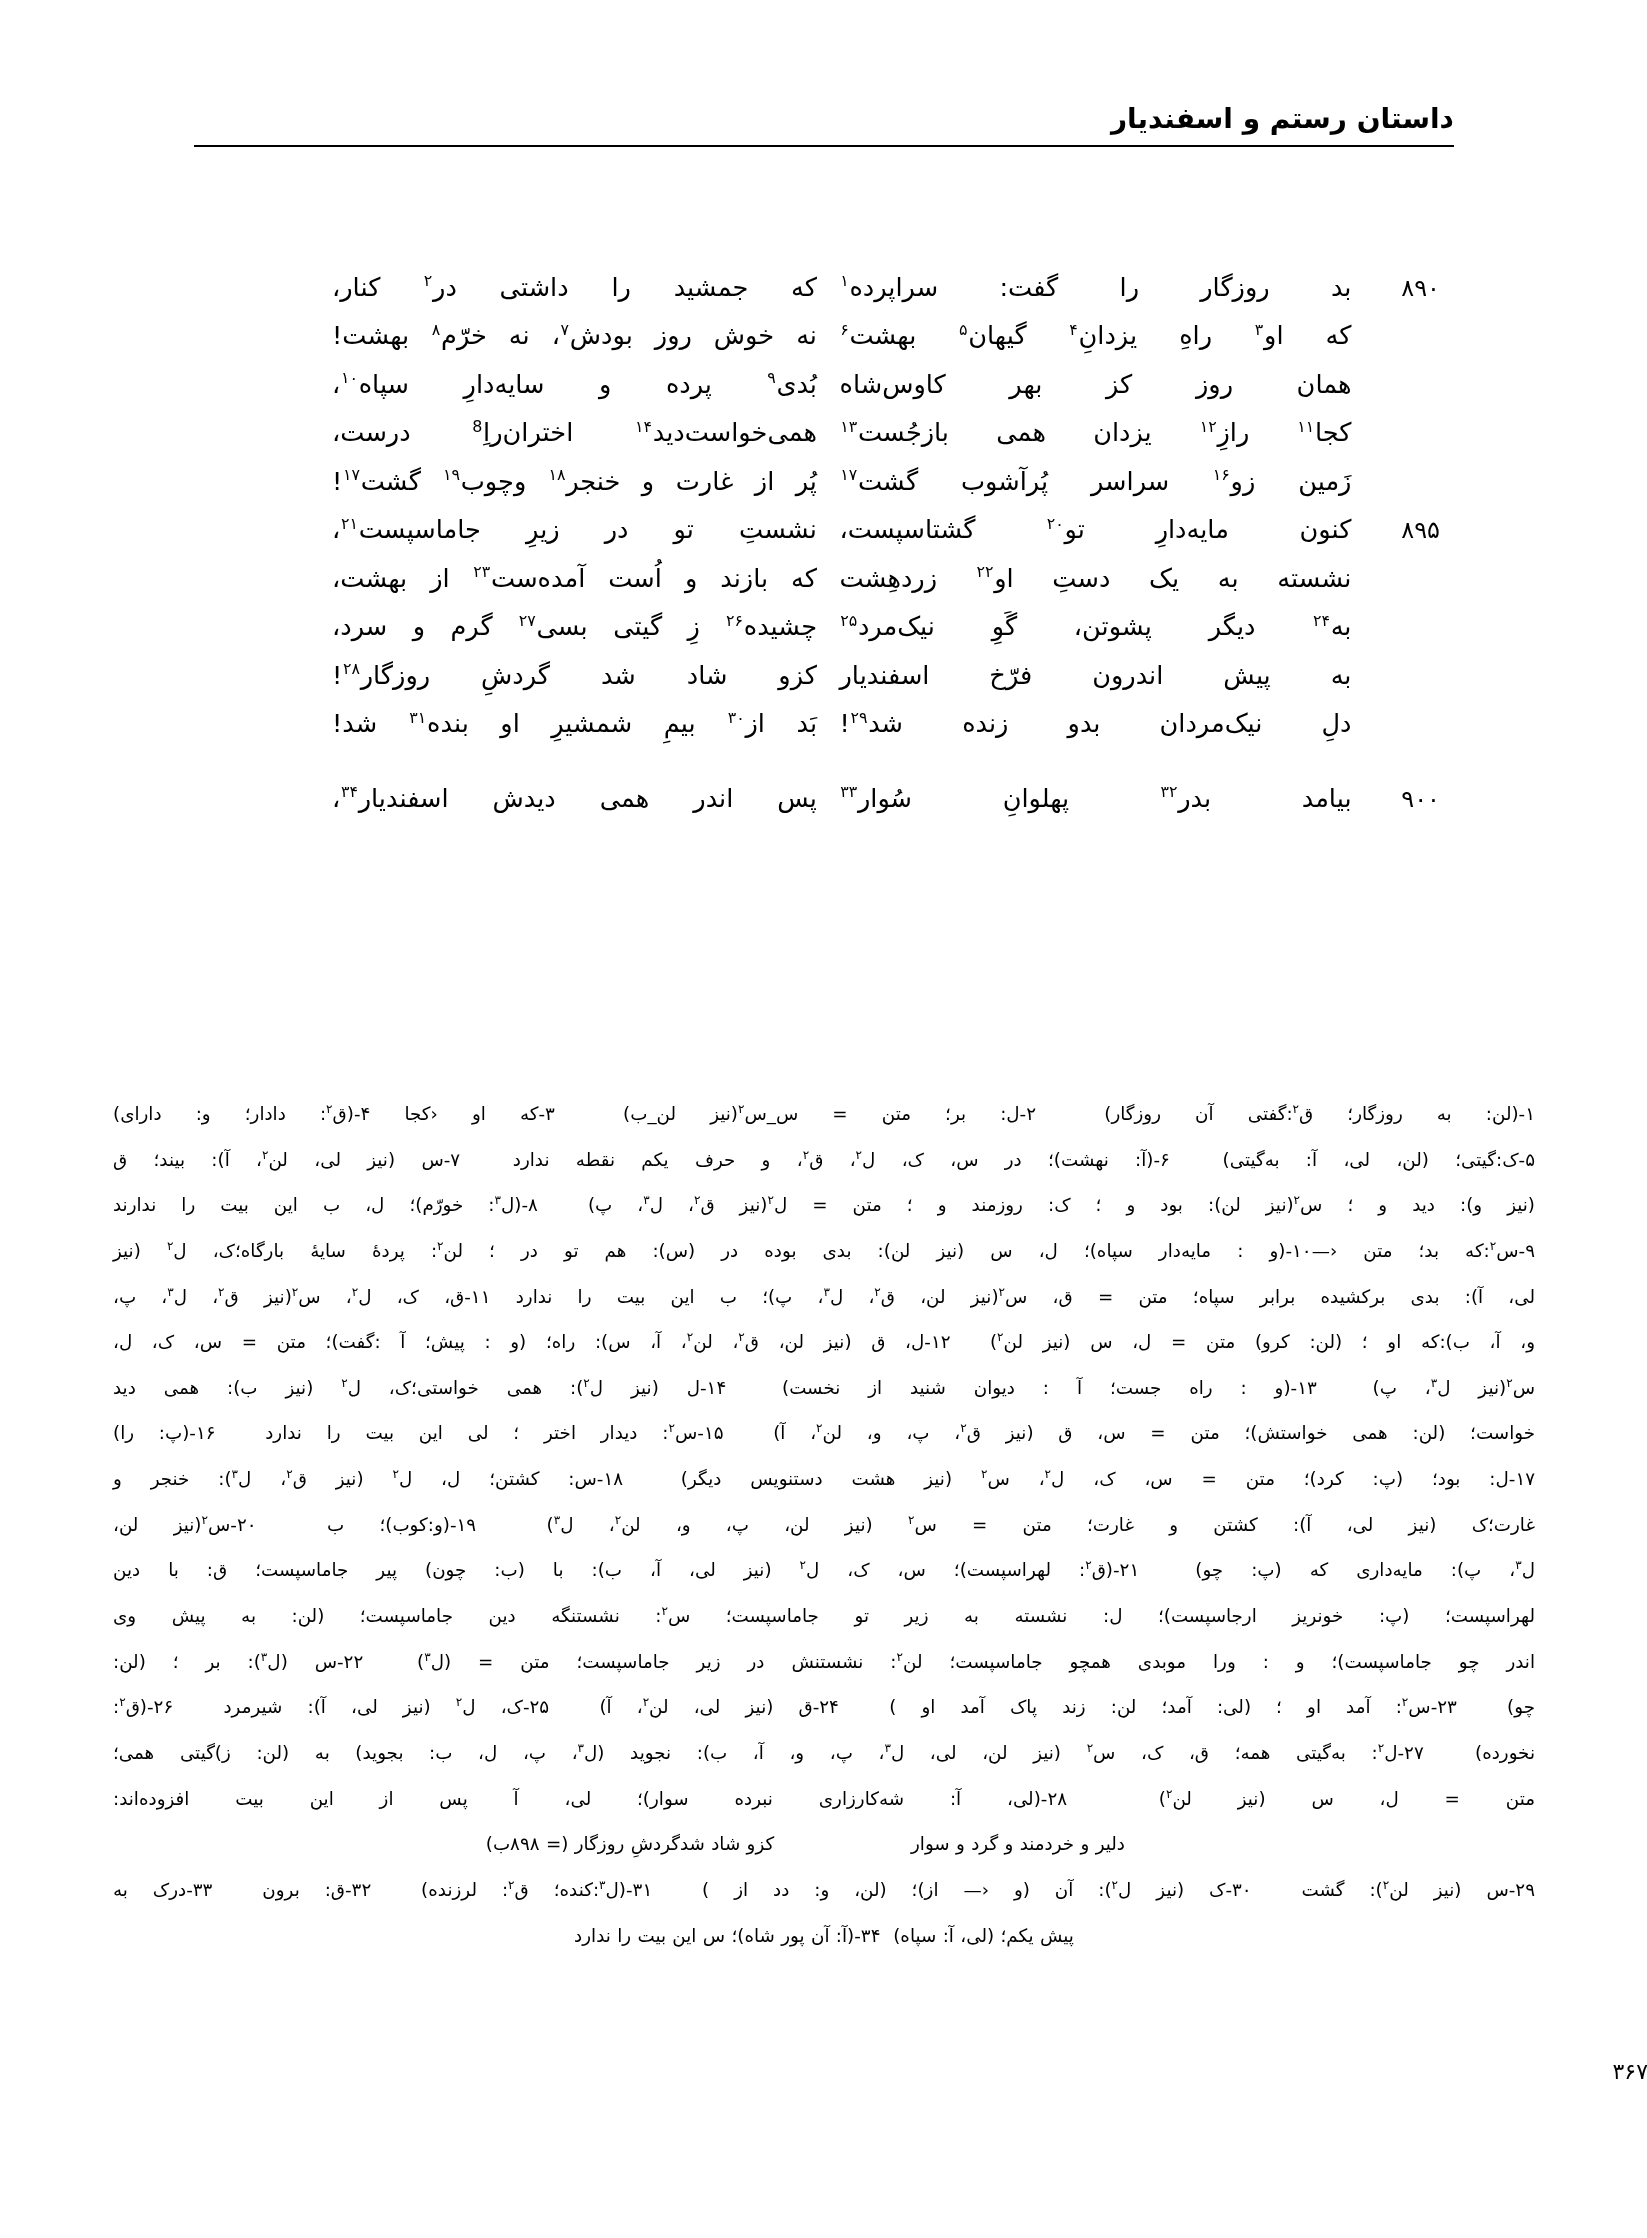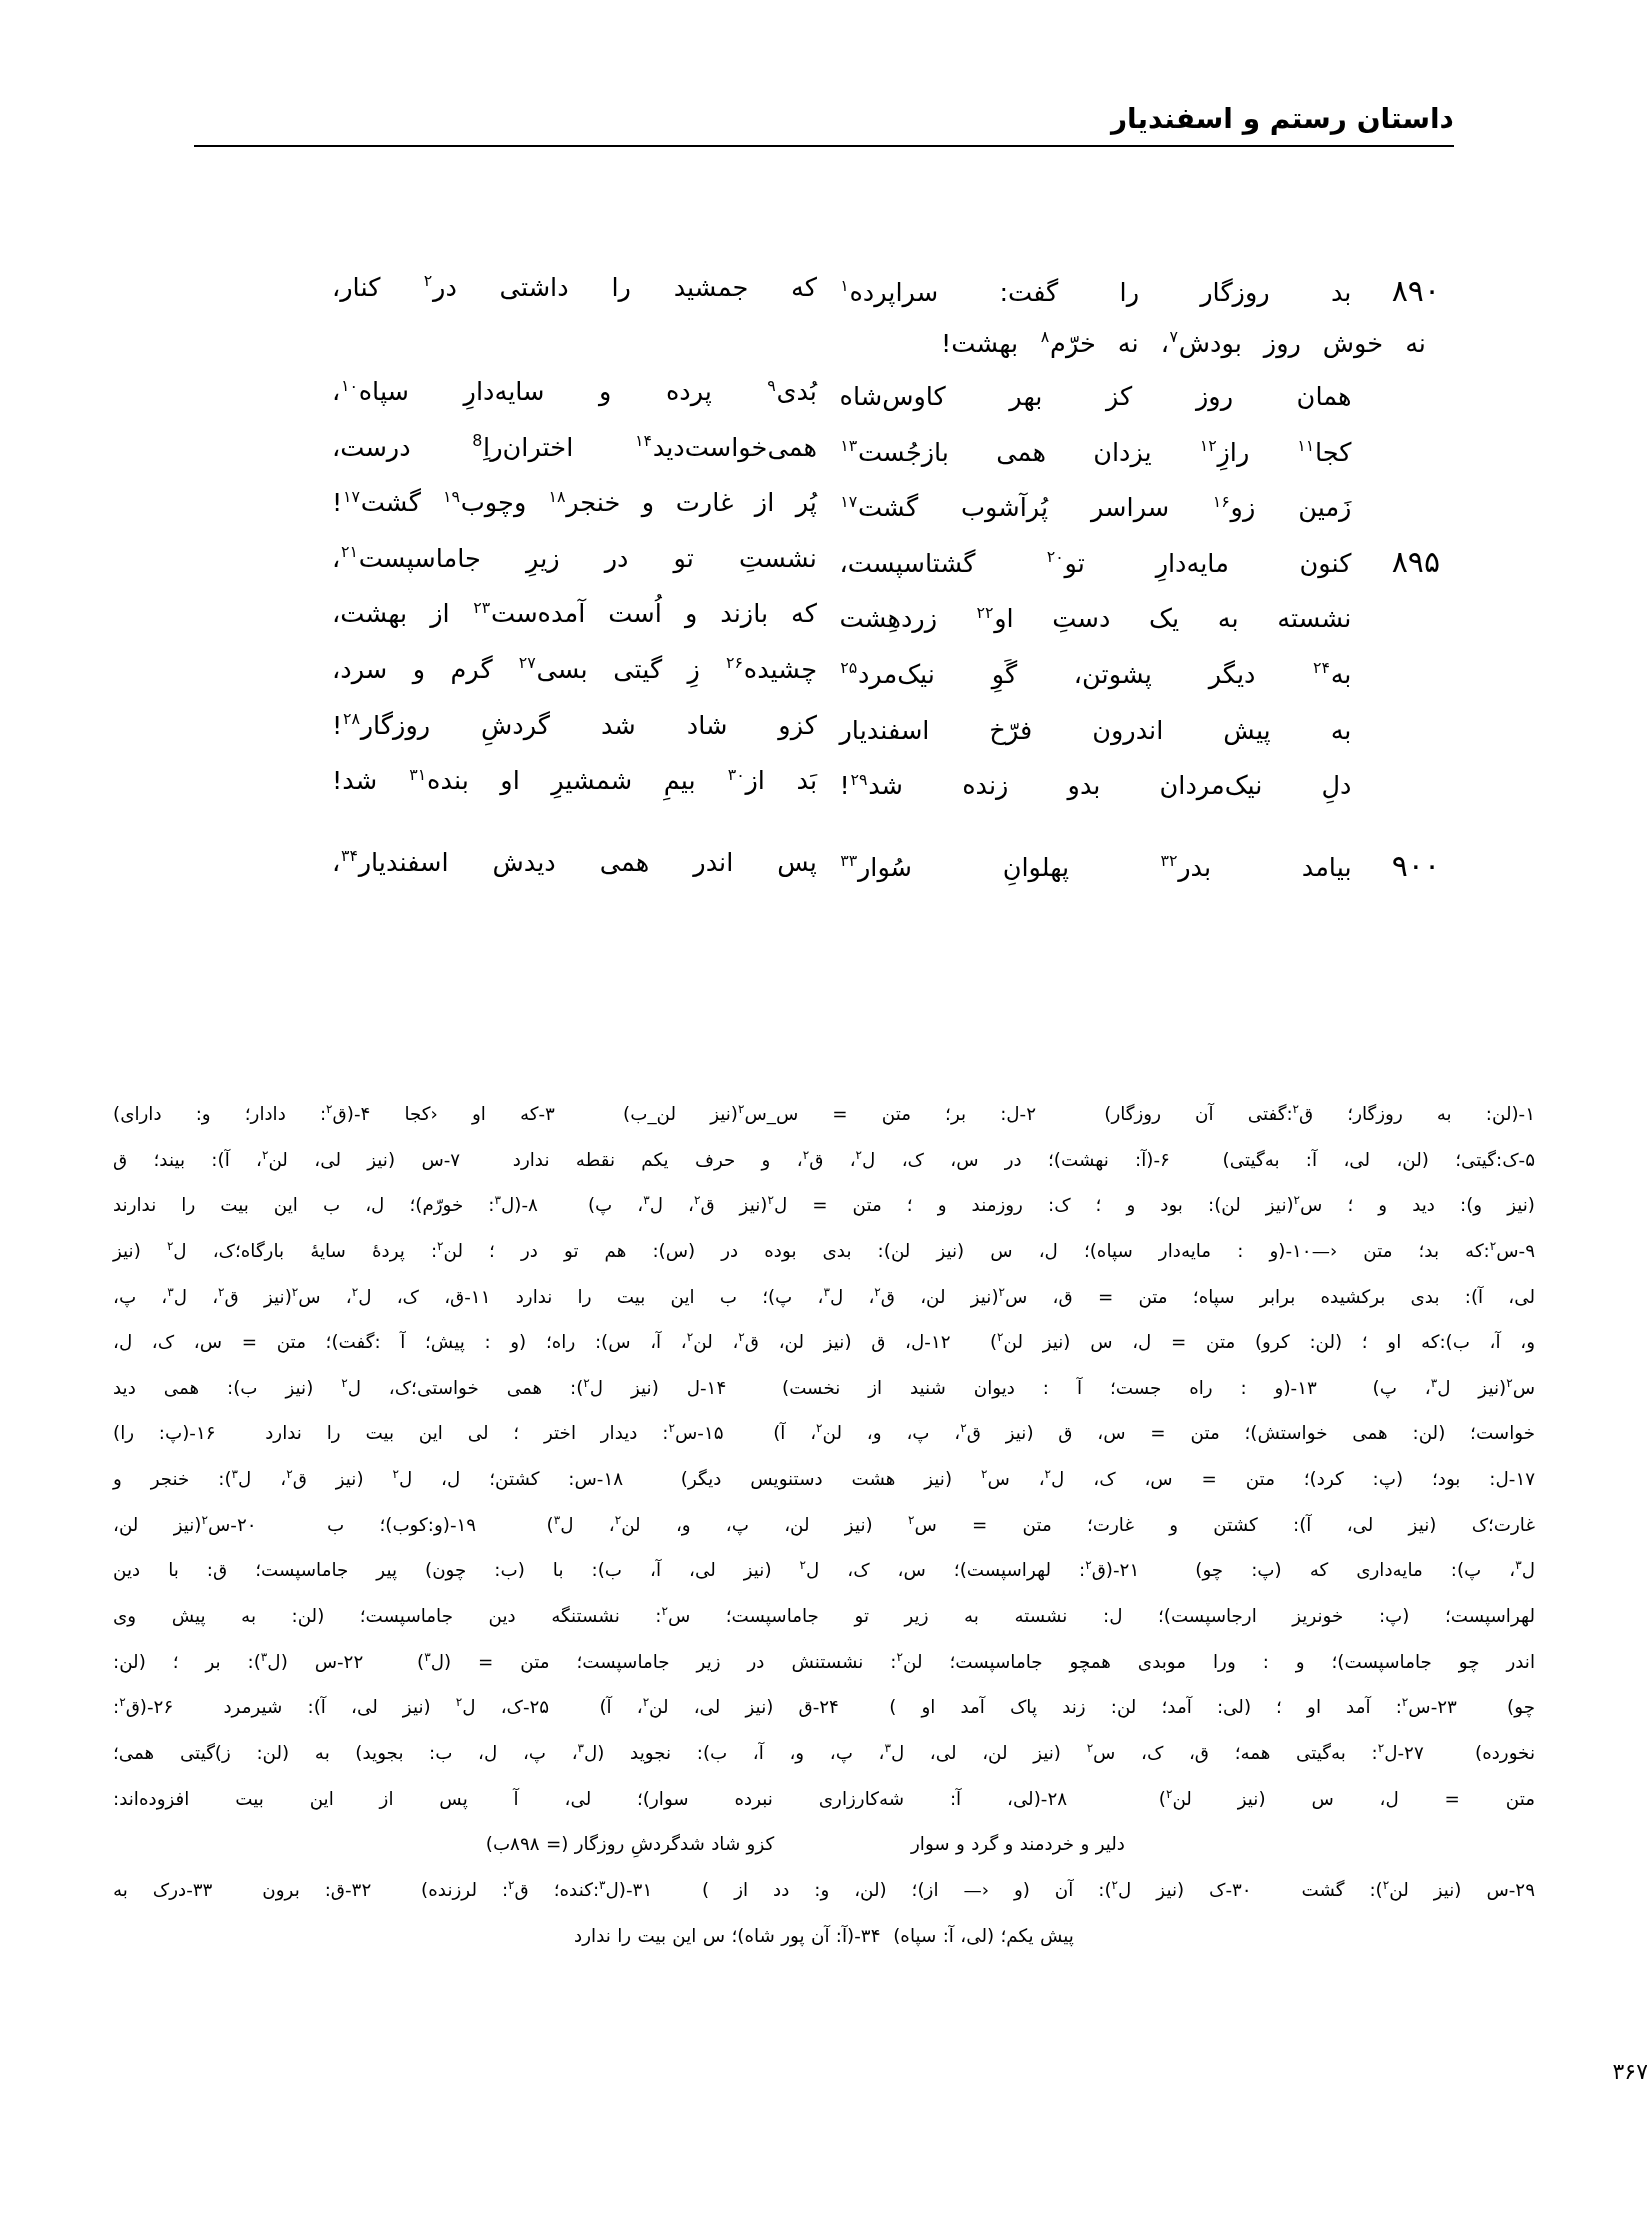--- a/index.html
+++ b/index.html
@@ -74,21 +74,21 @@
   .hemistich.right {
     width: 50%;
     justify-content: flex-start;
   }
   .hemistich.left {
     width: 50%;
     justify-content: flex-start;
     padding-right: 14px;
   }
   .vnum {
-    font-size: 30px;
+    font-size: 24px;
     min-width: 76px;
     display: inline-block;
     text-align: right;
     padding-left: 12.5px;
   }
   .vnum.blank { visibility: hidden; }
   .htext {
     display: inline-block;
     text-align: justify;
     text-align-last: justify;
@@ -164,20 +164,24 @@
       <div class="couplet">
         <div class="hemistich right">
           <span class="vnum">۸۹۰</span>
           <span class="htext">بد روزگار را گفت: سراپرده<sup class="fn">۱</sup></span>
         </div>
         <div class="hemistich left">
           <span class="htext">که جمشید را داشتی در<sup class="fn">۲</sup> کنار،</span>
         </div>
       </div>
       <div class="couplet">
+        <div class="hemistich right">
+          <span class="vnum blank">—</span>
+          <span class="htext">که او<sup class="fn">۳</sup> راهِ یزدانِ<sup class="fn">۴</sup> گیهان<sup class="fn">۵</sup> بهشت<sup class="fn">۶</sup></span>
+        </div>
         <div class="hemistich left">
           <span class="htext">نه خوش روز بودش<sup class="fn">۷</sup>، نه خرّم<sup class="fn">۸</sup> بهشت!</span>
         </div>
       </div>
       <div class="couplet">
         <div class="hemistich right">
           <span class="vnum blank">—</span>
           <span class="htext">همان روز کز بهر کاوس‌شاه</span>
         </div>
         <div class="hemistich left">

